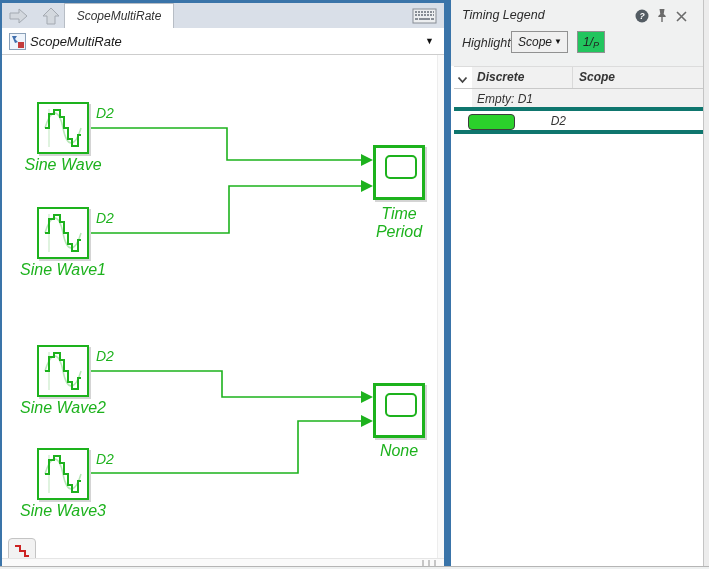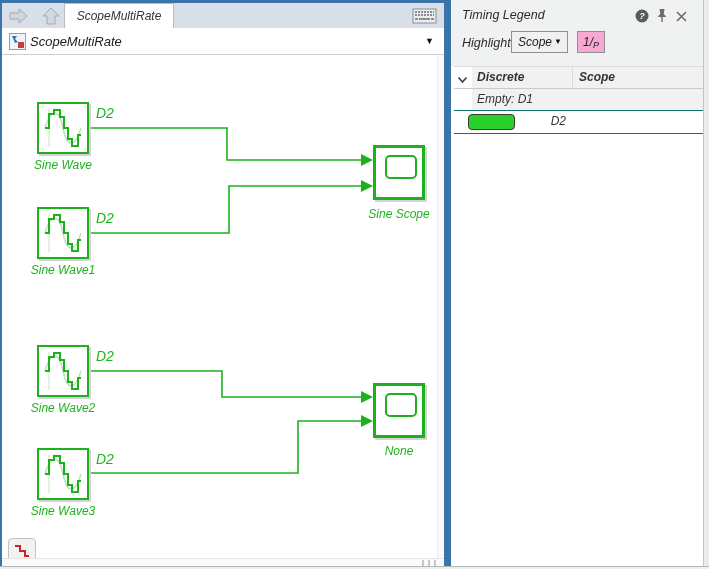--- a/index.html
+++ b/index.html
@@ -22,44 +22,44 @@
   .bc-label{position:absolute;left:28px;top:0;height:27px;line-height:27px;font-size:13px;color:#1a1a1a;}
   .bc-caret{position:absolute;right:10px;top:0;height:27px;line-height:27px;font-size:9px;color:#111;}
   
   .canvas{position:absolute;left:2px;top:55px;width:442px;height:503px;background:#fff;overflow:hidden;}
   .wires{position:absolute;left:0;top:0;}
   .blk{position:absolute;background:#fff;border:2px solid #1db21d;box-sizing:border-box;
        box-shadow:2px 2px 0 #d4d4d4;}
   .sine{width:52px;height:52px;}
   .scopeblk{width:52px;height:55px;border-width:3px;}
   .screen{position:absolute;left:9px;top:7px;width:28px;height:20px;border:2px solid #1db21d;border-radius:5px;}
-  .blk-label{position:absolute;width:120px;text-align:center;font-size:12px;color:#1db21d;line-height:18px;}
+  .blk-label{position:absolute;width:120px;text-align:center;font-size:16px;color:#1db21d;line-height:18px;}
   .rate-label{position:absolute;font-size:14px;color:#1db21d;}
   .legendbtn{position:absolute;left:6px;top:483px;width:28px;height:26px;background:#f2f2f2;
              border:1px solid #c4c4c4;border-radius:4px;box-sizing:border-box;
              display:flex;align-items:center;justify-content:center;}
   .vscroll{position:absolute;left:435px;top:0;width:7px;height:503px;background:#fafafa;border-left:1px solid #ededed;box-sizing:border-box;}
   .hscroll{position:absolute;left:2px;top:558px;width:442px;height:8px;background:#fafafa;border-top:1px solid #e5e5e5;box-sizing:border-box;}
   .grip{position:absolute;top:1px;width:2px;height:6px;background:#c6c6c6;}
   .statusstrip{position:absolute;left:0;top:566px;width:709px;height:3px;background:#eef0f0;border-top:1px solid #b5b5b5;box-sizing:border-box;}
   
   .panel{position:absolute;left:451px;top:0;width:258px;height:566px;background:#ffffff;}
   .panel-head{position:absolute;left:0;top:0;width:258px;height:66px;background:#f0f1f1;}
   .panel-title{position:absolute;left:11px;top:8px;font-size:12.5px;color:#2b2b2b;}
   .p-icon{position:absolute;top:9px;cursor:pointer;}
   .hl-label{position:absolute;left:11px;top:36px;font-size:12.5px;color:#2b2b2b;}
   .dropdown{position:absolute;left:60px;top:31px;width:57px;height:22px;background:#f0f0f0;
             border:1px solid #919191;box-sizing:border-box;font-size:12px;color:#222;}
   .dd-value{position:absolute;left:6px;top:0;line-height:20px;}
   .dd-caret{position:absolute;right:5px;top:0;line-height:20px;font-size:8px;color:#111;}
-  .pbtn{position:absolute;left:126px;top:31px;width:28px;height:22px;background:#f9a8d4;
+  .pbtn{position:absolute;left:126px;top:31px;width:28px;height:22px;background:#22c55e;
         border:1px solid #919191;box-sizing:border-box;text-align:center;font-size:12px;color:#222;line-height:20px;}
   .pbtn .den{font-size:9px;vertical-align:-2px;}
   .tl-table{position:absolute;left:3px;top:66px;width:249px;border-top:1px solid #dcdcdc;font-size:12px;color:#333;}
-  .t-row{position:relative;height:22px;box-sizing:border-box;border-bottom:1px solid #0f766e;}
+  .t-row{position:relative;height:22px;box-sizing:border-box;border-bottom:4px solid #0f766e;}
   .t-row.header{font-weight:bold;border-bottom:1px solid #c9c9c9;}
   .row-bg{position:absolute;left:18px;right:0;top:0;bottom:0;background:transparent;}
   .t-row.header .row-bg,.t-row.shaded .row-bg{background:#f1f1f1;}
   .cell-disc{position:absolute;left:18px;width:100px;top:0;line-height:21px;padding-left:5px;box-sizing:border-box;}
   .cell-per{position:absolute;left:118px;right:0;top:0;line-height:21px;padding-left:6px;box-sizing:border-box;border-left:1px solid #d9d9d9;}
   .t-row.r2{height:23px;}
   .cell-disc.right{text-align:right;padding-right:6px;}
   .chev{position:absolute;left:3px;top:6px;}
   .swatch{position:absolute;left:14px;top:3px;width:47px;height:16px;background:#2bd12b;
           border:1px solid #3c3c3c;border-radius:4px;box-sizing:border-box;}
@@ -156,21 +156,21 @@
       <div class="screen"></div>
     </div>
     <div class="blk scopeblk" style="left:371px;top:328px;">
       <div class="screen"></div>
     </div>
 
     <div class="blk-label" style="left:1px;top:101px;">Sine Wave</div>
     <div class="blk-label" style="left:1px;top:206px;">Sine Wave1</div>
     <div class="blk-label" style="left:1px;top:344px;">Sine Wave2</div>
     <div class="blk-label" style="left:1px;top:447px;">Sine Wave3</div>
-    <div class="blk-label" style="left:357px;top:150px;width:80px;">Sine Scope</div>
+    <div class="blk-label" style="left:357px;top:150px;width:80px;">Time Period</div>
     <div class="blk-label" style="left:357px;top:387px;width:80px;">None</div>
 
     <div class="rate-label" style="left:94px;top:50px;">D2</div>
     <div class="rate-label" style="left:94px;top:155px;">D2</div>
     <div class="rate-label" style="left:94px;top:293px;">D2</div>
     <div class="rate-label" style="left:94px;top:396px;">D2</div>
 
     <div class="legendbtn">
       <svg width="18" height="16" viewBox="0 0 18 16">
         <path d="M2 3 H7 V8 H12 V13 H16" stroke="#cc2222" stroke-width="2" fill="none"></path>

